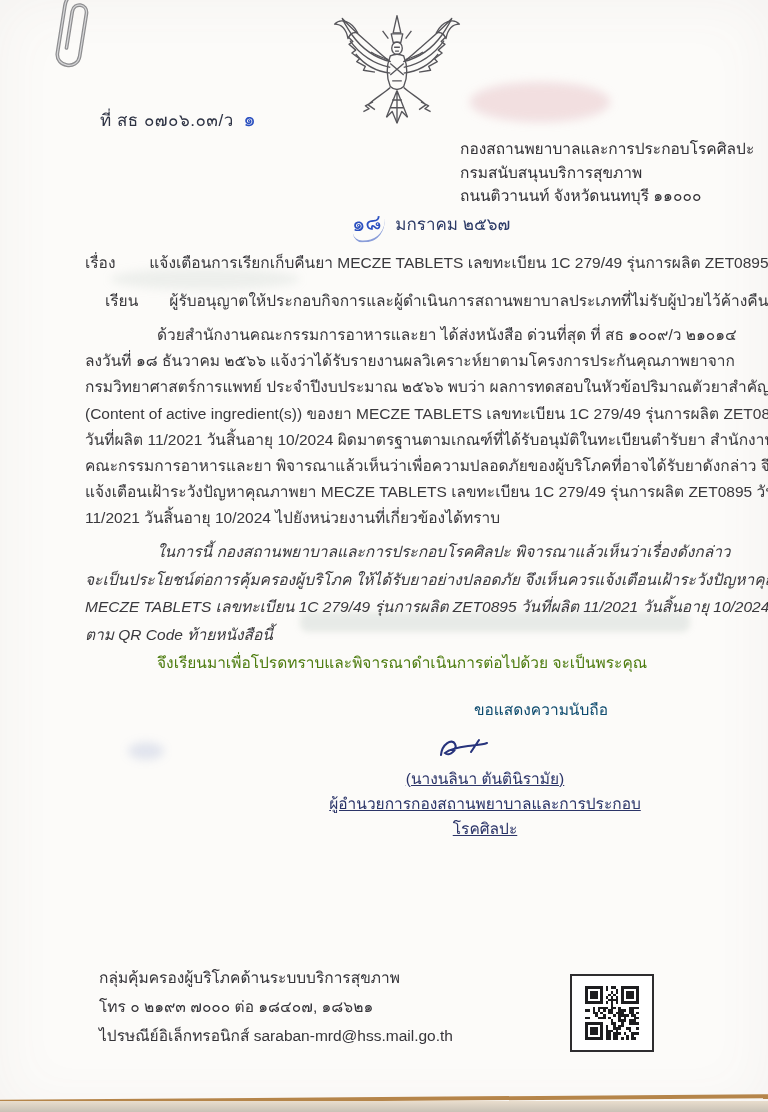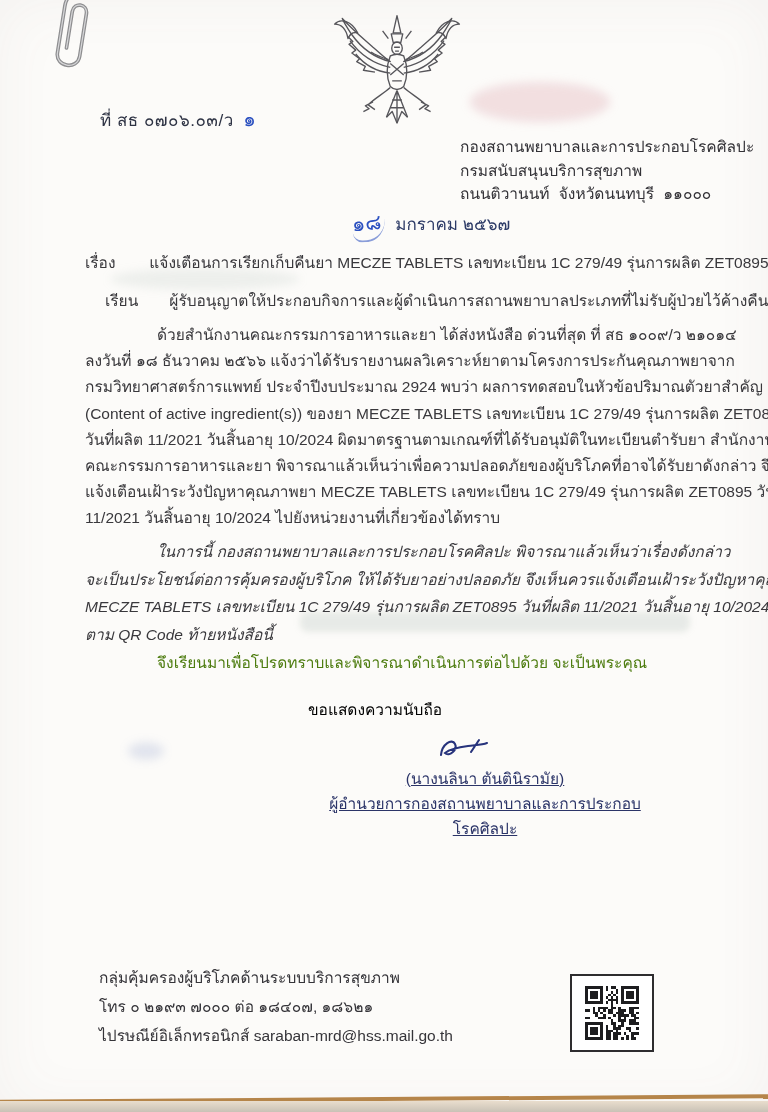--- a/index.html
+++ b/index.html
@@ -6,31 +6,31 @@
   .page{
     position:relative;width:768px;height:1112px;margin:0 auto;overflow:hidden;
     background:#fcfbf9;
     box-shadow:inset 0 0 60px rgba(120,110,95,.06);
     font-family:"Liberation Sans","DejaVu Sans",sans-serif;
     color:#3b3a3e;
   }
   .abs{position:absolute;}
   .docnum{left:100px;top:103px;font-size:17px;letter-spacing:.5px;color:#2e3344;}
   .docnum .hand{font-size:20px;color:#2b50c0;margin-left:9px;display:inline-block;transform:rotate(-4deg);}
-  .letterhead{left:460px;top:137px;font-size:15.5px;line-height:23.5px;color:#333237;font-family:Liberation Mono, monospace;}
+  .letterhead{left:460px;top:137px;font-size:15.5px;line-height:23.5px;color:#333237;}
   .dateline{left:352px;top:206px;font-size:17px;color:#2c3a66;white-space:nowrap;}
   .dateline .day{font-size:21px;color:#2b50c0;display:inline-block;transform:rotate(-5deg);margin-right:6px;border-bottom:2px solid rgba(43,80,192,.55);border-radius:0 0 60% 30%;padding:0 3px 1px 0;}
   .row{left:85px;white-space:nowrap;font-size:15.5px;color:#39383c;}
   .row .lbl{display:inline-block;min-width:46px;margin-right:14px;}
   .para{left:85px;width:648px;font-size:15.5px;color:#39383c;}
   .para .ln{line-height:26.2px;white-space:nowrap;}
   .para2 .ln{line-height:27.6px;}
   .indent{padding-left:72px;}
   .closing{left:157px;top:650px;font-size:15.5px;color:#4d7c0f;white-space:nowrap;}
-  .salute{left:308px;top:697px;width:300px;text-align:left;font-size:15.5px;color:#000000;}
+  .salute{left:308px;top:697px;width:300px;text-align:right;font-size:15.5px;color:#0c4a6e;}
   .signblock{left:320px;width:330px;text-align:center;text-decoration:underline;}
   .signname{top:766px;font-size:15.5px;color:#2b3468;}
   .signtitle{top:791px;font-size:15.5px;color:#2b3468;}
   .footer{left:99px;top:964px;font-size:15.5px;line-height:28.8px;color:#353439;}
   .qr-label{left:569px;top:995px;width:84px;text-align:center;font-size:14.5px;color:#2d2c30;letter-spacing:.5px;}
   .qr-box{left:570px;top:974px;width:80px;height:74px;border:2px solid #2e2d2f;background:#fff;display:flex;align-items:center;justify-content:center;}
   .qr-box svg{width:54px;height:54px;}
   .blob{border-radius:50%;filter:blur(5px);pointer-events:none;}
   .edge-line{left:-8px;top:1097px;width:784px;height:4px;background:#b5854a;transform:rotate(-.4deg);}
   .edge-shade{left:0;bottom:0;width:768px;height:11px;background:linear-gradient(#e9ddcd,#c9c2b6);}
@@ -104,21 +104,21 @@
   </div>
 
   <div class="abs row" style="top:288px;margin-left:20px;">
     <span class="lbl">เรียน</span>
     <span>ผู้รับอนุญาตให้ประกอบกิจการและผู้ดำเนินการสถานพยาบาลประเภทที่ไม่รับผู้ป่วยไว้ค้างคืน</span>
   </div>
 
   <div class="abs para" style="top:322px;">
     <div class="ln indent">ด้วยสำนักงานคณะกรรมการอาหารและยา ได้ส่งหนังสือ ด่วนที่สุด ที่ สธ ๑๐๐๙/ว ๒๑๐๑๔</div>
     <div class="ln">ลงวันที่ ๑๘ ธันวาคม ๒๕๖๖ แจ้งว่าได้รับรายงานผลวิเคราะห์ยาตามโครงการประกันคุณภาพยาจาก</div>
-    <div class="ln">กรมวิทยาศาสตร์การแพทย์ ประจำปีงบประมาณ 2924 พบว่า ผลการทดสอบในหัวข้อปริมาณตัวยาสำคัญ</div>
+    <div class="ln">กรมวิทยาศาสตร์การแพทย์ ประจำปีงบประมาณ ๒๕๖๖ พบว่า ผลการทดสอบในหัวข้อปริมาณตัวยาสำคัญ</div>
     <div class="ln">(Content of active ingredient(s)) ของยา MECZE TABLETS เลขทะเบียน 1C 279/49 รุ่นการผลิต ZET0895</div>
     <div class="ln">วันที่ผลิต 11/2021 วันสิ้นอายุ 10/2024 ผิดมาตรฐานตามเกณฑ์ที่ได้รับอนุมัติในทะเบียนตำรับยา สำนักงาน</div>
     <div class="ln">คณะกรรมการอาหารและยา พิจารณาแล้วเห็นว่าเพื่อความปลอดภัยของผู้บริโภคที่อาจได้รับยาดังกล่าว จึงเห็นควร</div>
     <div class="ln">แจ้งเตือนเฝ้าระวังปัญหาคุณภาพยา MECZE TABLETS เลขทะเบียน 1C 279/49 รุ่นการผลิต ZET0895 วันที่ผลิต</div>
     <div class="ln">11/2021 วันสิ้นอายุ 10/2024 ไปยังหน่วยงานที่เกี่ยวข้องได้ทราบ</div>
   </div>
 
   <div class="abs para para2" style="top:538px;font-style:italic;">
     <div class="ln indent">ในการนี้ กองสถานพยาบาลและการประกอบโรคศิลปะ พิจารณาแล้วเห็นว่าเรื่องดังกล่าว</div>
     <div class="ln">จะเป็นประโยชน์ต่อการคุ้มครองผู้บริโภค ให้ได้รับยาอย่างปลอดภัย จึงเห็นควรแจ้งเตือนเฝ้าระวังปัญหาคุณภาพยา</div>

